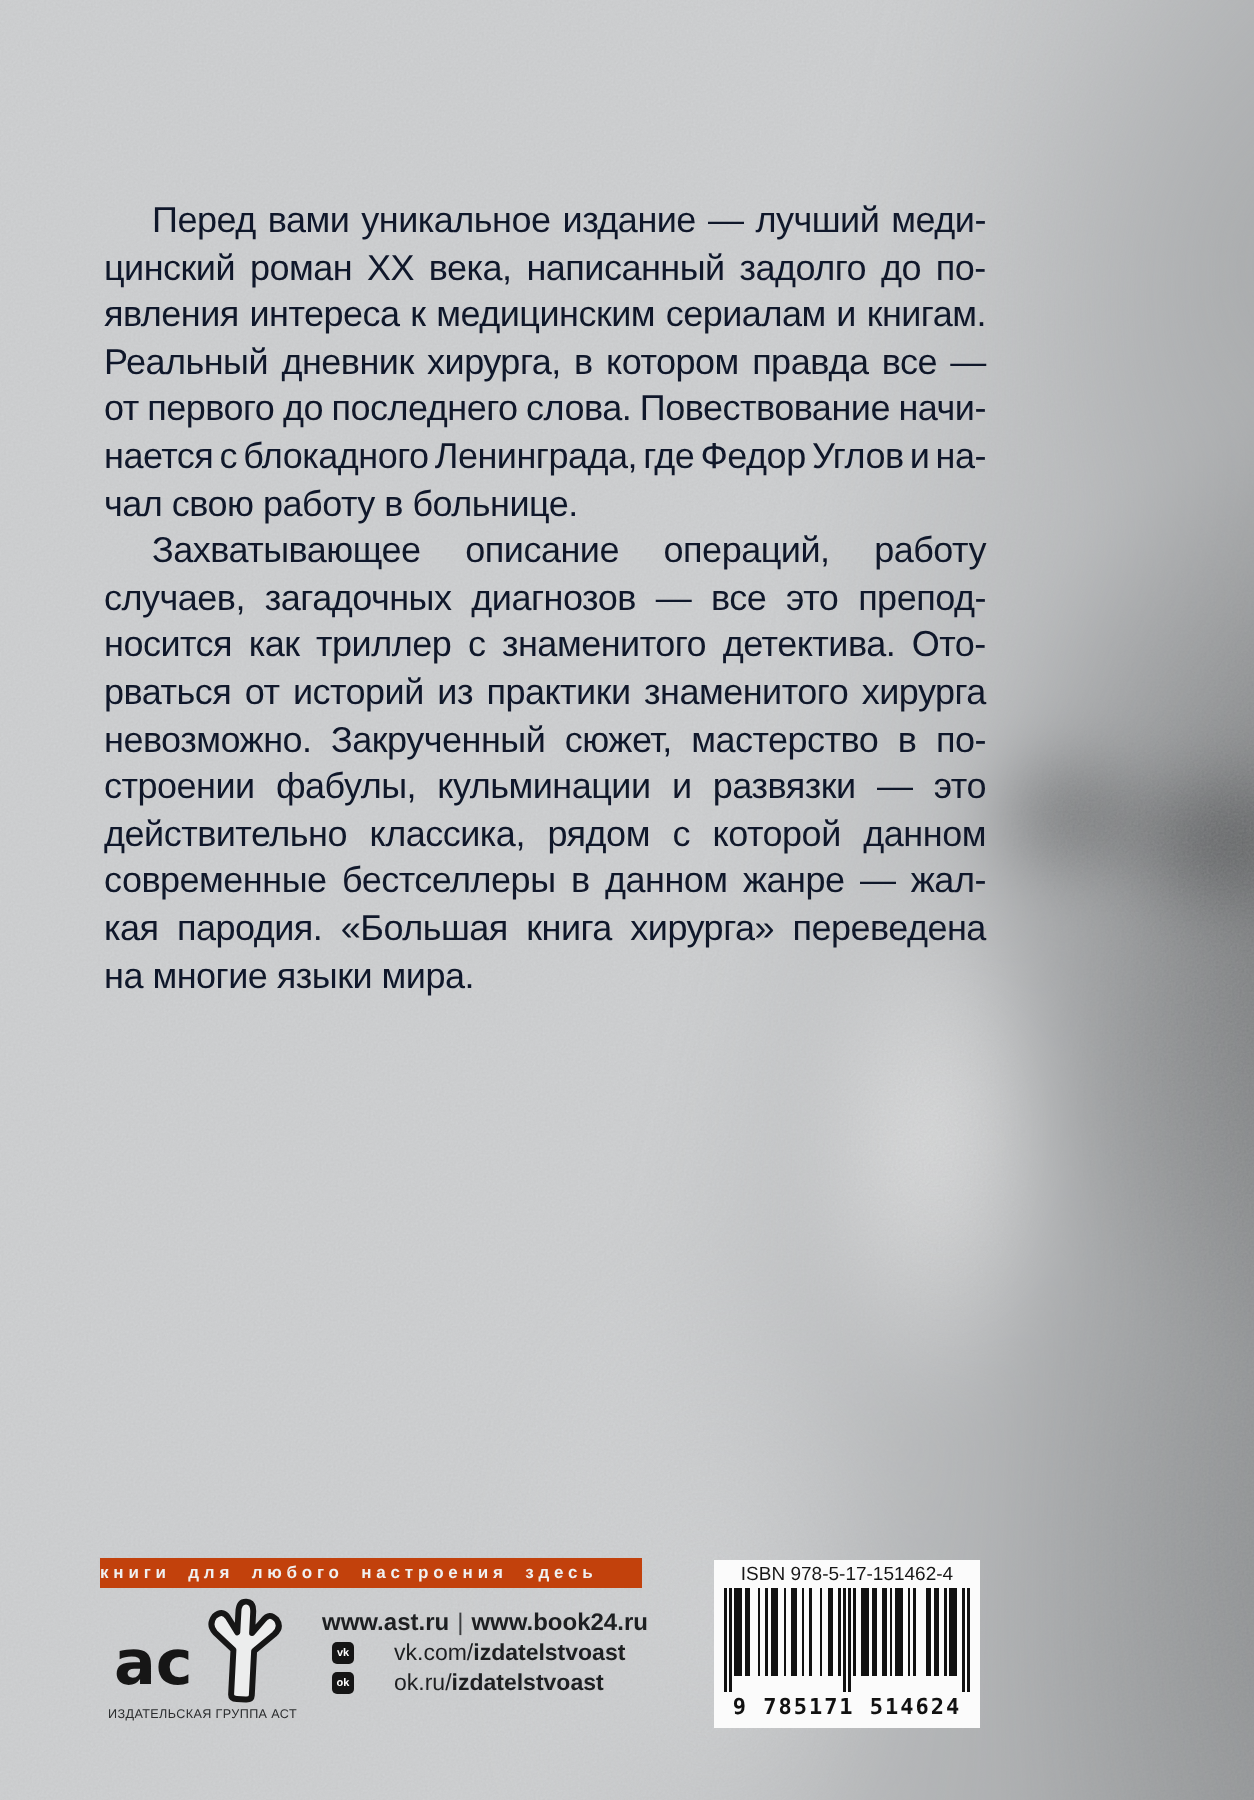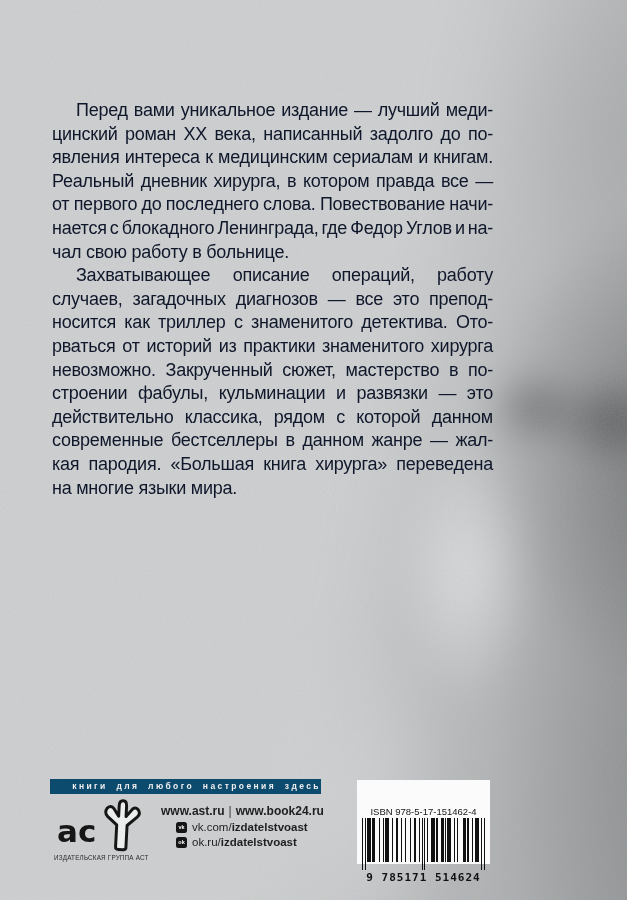--- a/index.html
+++ b/index.html
@@ -27,54 +27,54 @@
   .blurb{
     position:absolute; z-index:10; left:52px; top:68px; width:441px;
     font-size:18px; line-height:23.6px; letter-spacing:-0.25px; color:#0f172a;margin-top:31px;
   }
   .tline{display:flex; justify-content:space-between; white-space:nowrap;}
   .tline.ind{padding-left:24px;}
   .tline.last{display:block;}
   
   .tagline{
     position:absolute; z-index:10; left:50px; top:779px; width:271px; height:15px;
-    background:#0c4a6e; color:#f0f0f0; text-align:right; line-height:15.5px;
+    background:#c2410c; color:#f0f0f0; text-align:left; line-height:15.5px;
     font-size:8.5px; font-weight:bold; letter-spacing:2.4px; word-spacing:4px; white-space:nowrap;
   }
   
   .logo{position:absolute; z-index:10; left:56px; top:795px; width:110px; height:58px;}
   .logo-caption{
     position:absolute; z-index:10; left:54px; top:854px; width:94px; text-align:center;
     font-size:6.3px; letter-spacing:.2px; color:#2a2c2e; white-space:nowrap;
   }
   
   .sites{
     position:absolute; z-index:10; left:161px; top:804px;
     font-size:12px; font-weight:bold; color:#1d1f21; white-space:nowrap;
   }
   .sites .sep{font-weight:normal; padding:0 4px; color:#3a3c3e;}
   .social{
-    position:absolute; z-index:10; left:176px; display:flex; align-items:center; gap:5px;
+    position:absolute; z-index:10; left:166px; display:flex; align-items:flex-start; gap:20px;
     font-size:11.5px; color:#1d1f21; white-space:nowrap;
   }
   .social.vk{top:821px;} .social.ok{top:836px;}
   .social b{font-weight:bold;}
   .sicon{
     width:11px; height:11px; border-radius:2.5px; background:#151515; color:#fff;
     display:flex; align-items:center; justify-content:center;
     font-size:5.5px; font-weight:bold; letter-spacing:0;
   }
   
   .bclabel{
     position:absolute; z-index:10; left:357px; top:780px; width:133px; height:84px;
     background:#fbfbfb; box-sizing:border-box; padding-top:2px;
   }
   .isbn{
     text-align:center; font-size:9.5px; letter-spacing:0; color:#161616;
-    height:12px; line-height:12px; white-space:nowrap;margin-top:24px;
+    height:12px; line-height:12px; white-space:nowrap;
   }
   .bars{display:block; margin:0 auto; }
   .bdigits{
     text-align:center; font-family:"DejaVu Sans Mono", monospace;
     font-size:11px; letter-spacing:1px; color:#111; margin-top:1px; white-space:nowrap;font-weight:bold;
   }
 </style>
 </head>
 <body>
 

